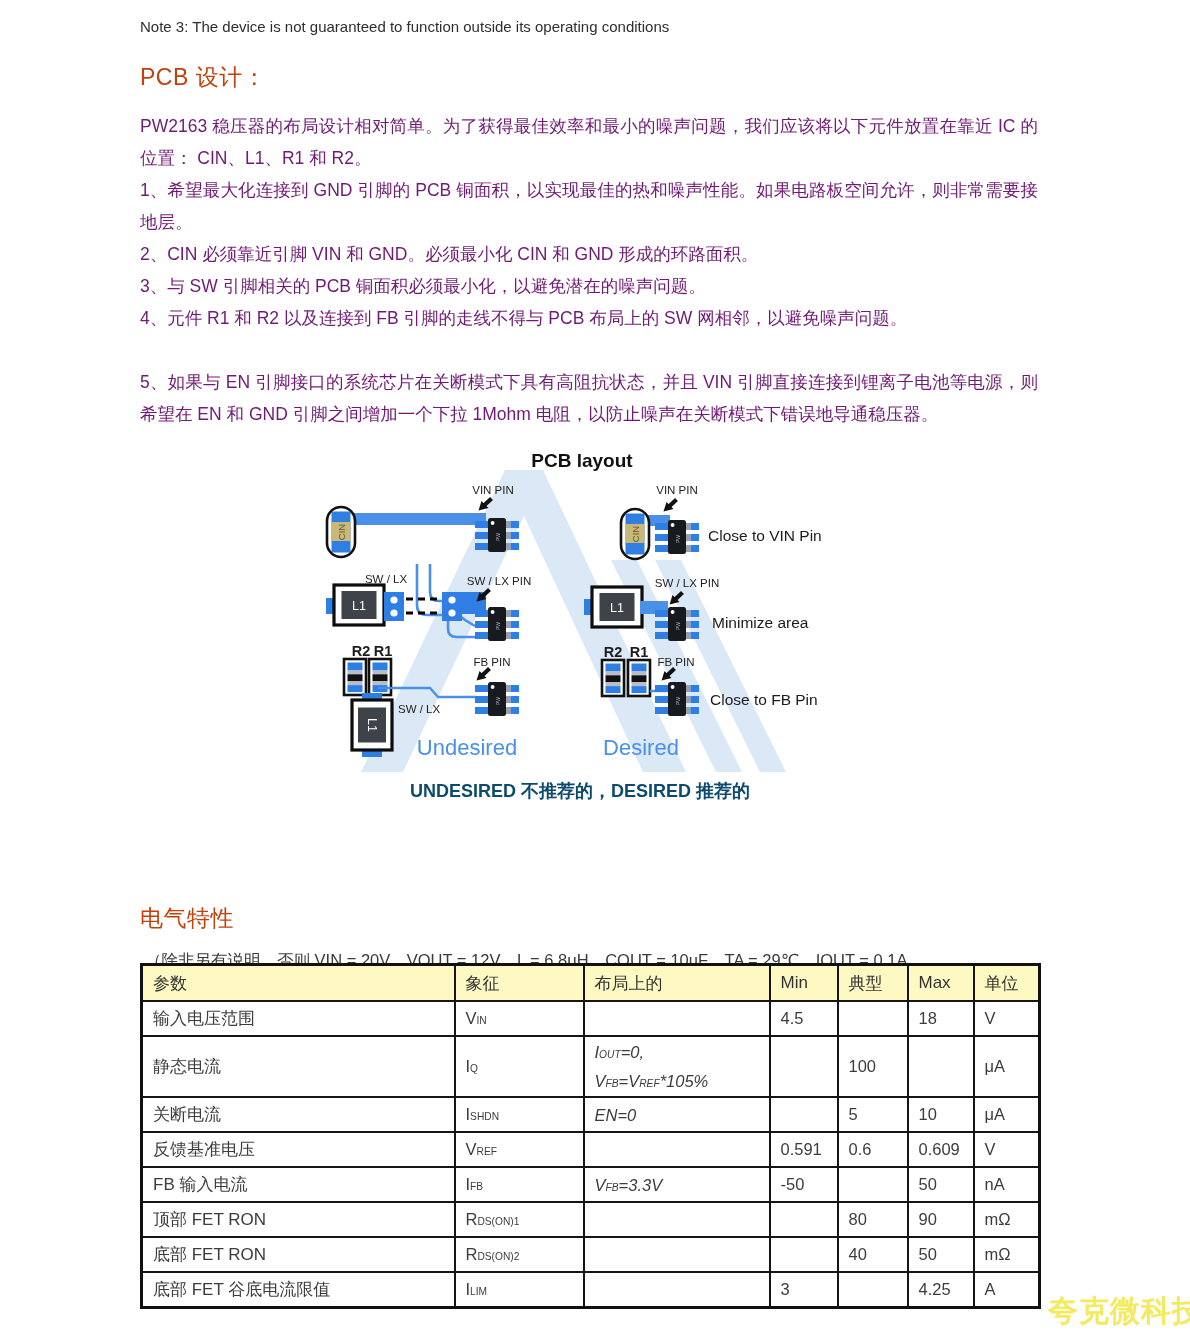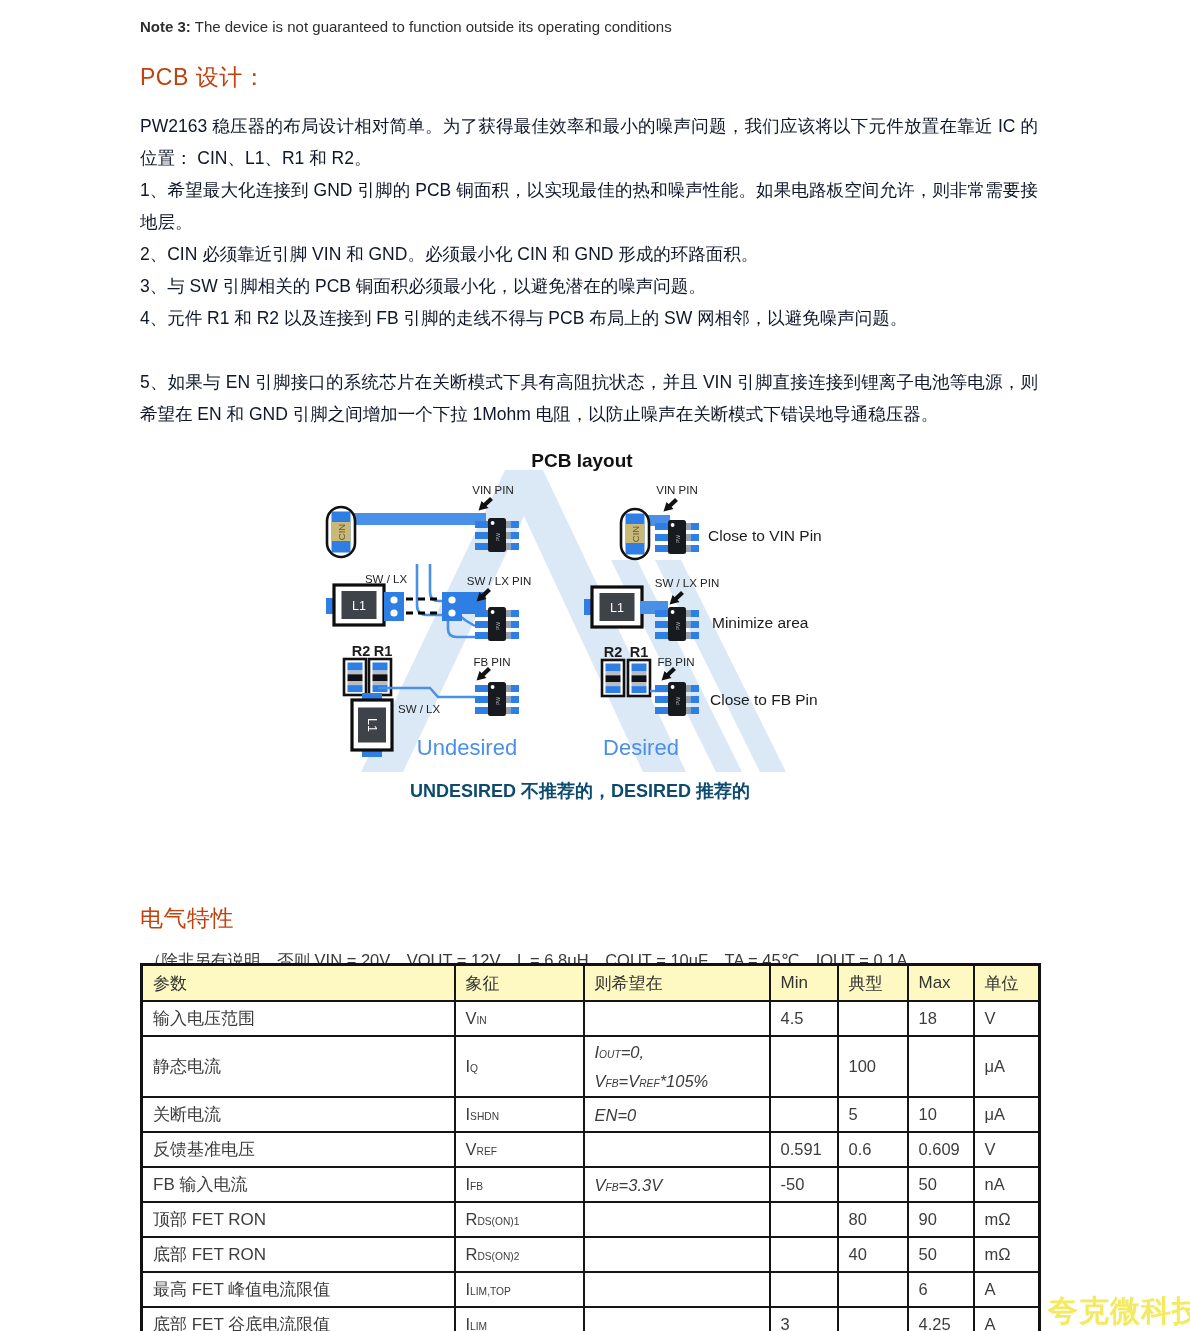--- a/index.html
+++ b/index.html
@@ -3,23 +3,23 @@
 <meta charset="utf-8">
 <style>
   html,body{margin:0;padding:0;background:#888;}
   .page{
     position:relative;width:1190px;height:1331px;background:#ffffff;
     overflow:hidden;margin:0 auto;
     font-family:"Liberation Sans","DejaVu Sans",sans-serif;
   }
   .abs{position:absolute;}
   .note-line{left:140px;top:3px;width:900px;font-size:15px;color:#2e2e2e;}
-  .note-label{font-weight:bold;}
+  .note-label{font-weight:normal;}
   .sec-title{left:140px;font-size:23px;font-weight:normal;color:#c2410c;letter-spacing:.5px;}
-  .para{left:140px;width:898px;font-size:17.5px;line-height:32px;color:#0f172a;text-align:justify;}
+  .para{left:140px;width:898px;font-size:17.5px;line-height:32px;color:#701a75;text-align:justify;}
   .diagram-wrap{left:280px;top:442px;width:600px;height:330px;}
   .caption{left:280px;top:779px;width:600px;text-align:center;font-size:18px;font-weight:bold;color:#0c4a6e;}
   .conditions{left:145px;top:933px;width:900px;font-size:16.5px;color:#3a3a3a;}
   .spec-wrap{left:140px;top:963px;}
   table.spec{border-collapse:collapse;table-layout:fixed;width:898px;border:3px solid #111;
     font-size:17px;color:#3c3c3c;}
   table.spec th,table.spec td{border:2px solid #151515;padding:1px 10px;text-align:left;
     vertical-align:middle;font-weight:normal;height:31px;overflow:hidden;}
   table.spec thead th{background:#fef9c3;height:32px;color:#333;}
   td.c-sym,td.c-cond,td.c-num{font-size:16.5px;}
@@ -177,38 +177,38 @@
       </g>
 
       <text x="361" y="313" font-size="22" fill="#4a90e8" font-weight="500" text-anchor="middle">Desired</text>
     </svg>
   </div>
 
   <div class="abs caption">UNDESIRED 不推荐的，DESIRED 推荐的</div>
 
   <h2 class="abs sec-title" style="top:884px">电气特性</h2>
 
-  <p class="abs conditions">（除非另有说明，否则 VIN = 20V，VOUT = 12V，L = 6.8μH，COUT = 10uF，TA = 45℃，IOUT = 0.1A。</p>
+  <p class="abs conditions">（除非另有说明，否则 VIN = 20V，VOUT = 12V，L = 6.8μH，COUT = 10uF，TA = 29℃，IOUT = 0.1A。</p>
 
   <div class="abs spec-wrap">
     <table class="spec">
       <colgroup>
         <col style="width:313px">
           <col style="width:129px">
           <col style="width:186px">
         <col style="width:68px">
           <col style="width:70px">
           <col style="width:66px">
           <col style="width:66px">
       </colgroup>
       <thead>
           <tr>
             <th>参数</th>
             <th>象征</th>
-            <th>则希望在</th>
+            <th>布局上的</th>
             <th>Min</th>
             <th>典型</th>
             <th>Max</th>
             <th>单位</th>
           </tr>
         </thead>
       <tbody>
           <tr>
             <td class="c-param">输入电压范围</td>
             <td class="c-sym">V<sub>IN</sub></td>
@@ -273,29 +273,20 @@
           <tr>
             <td class="c-param">底部 FET RON</td>
             <td class="c-sym">R<sub>DS(ON)2</sub></td>
             <td class="c-cond"></td>
             <td class="c-num"></td>
             <td class="c-num">40</td>
             <td class="c-num">50</td>
             <td class="c-num">mΩ</td>
           </tr>
           <tr>
-            <td class="c-param">最高 FET 峰值电流限值</td>
-            <td class="c-sym">I<sub>LIM,TOP</sub></td>
-            <td class="c-cond"></td>
-            <td class="c-num"></td>
-            <td class="c-num"></td>
-            <td class="c-num">6</td>
-            <td class="c-num">A</td>
-          </tr>
-          <tr>
             <td class="c-param">底部 FET 谷底电流限值</td>
             <td class="c-sym">I<sub>LIM</sub></td>
             <td class="c-cond"></td>
             <td class="c-num">3</td>
             <td class="c-num"></td>
             <td class="c-num">4.25</td>
             <td class="c-num">A</td>
           </tr>
         </tbody>
     </table>

